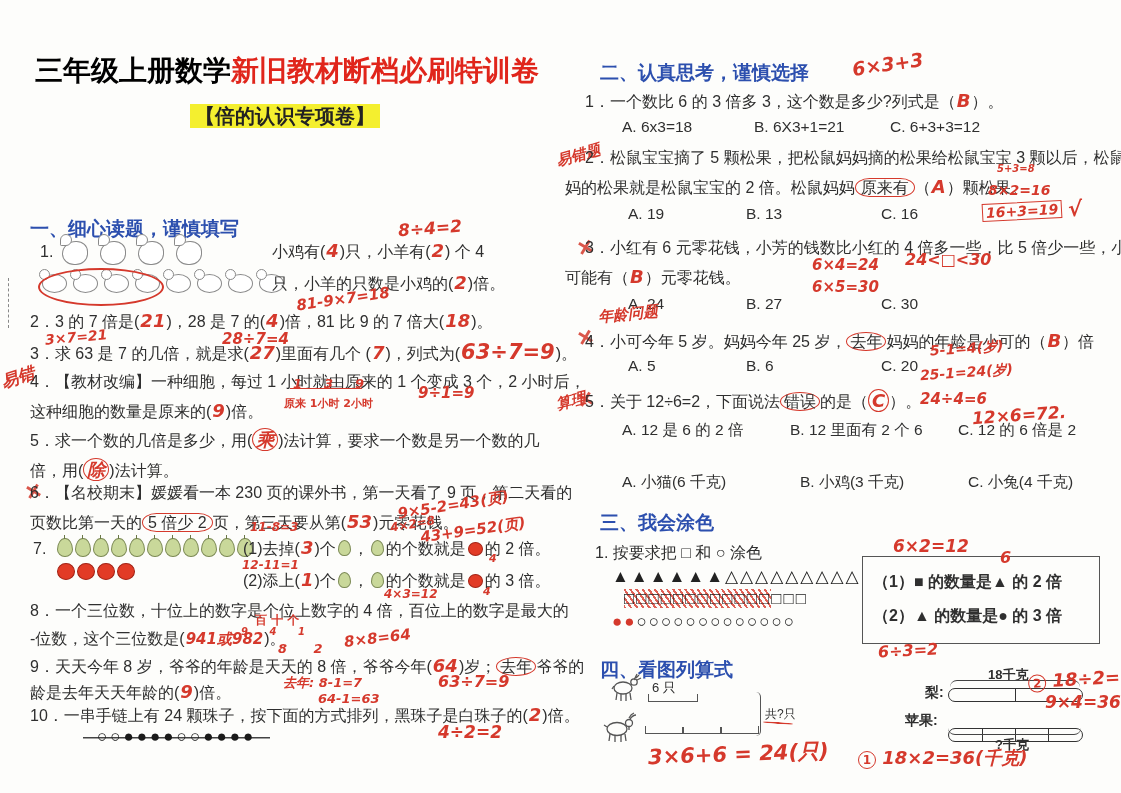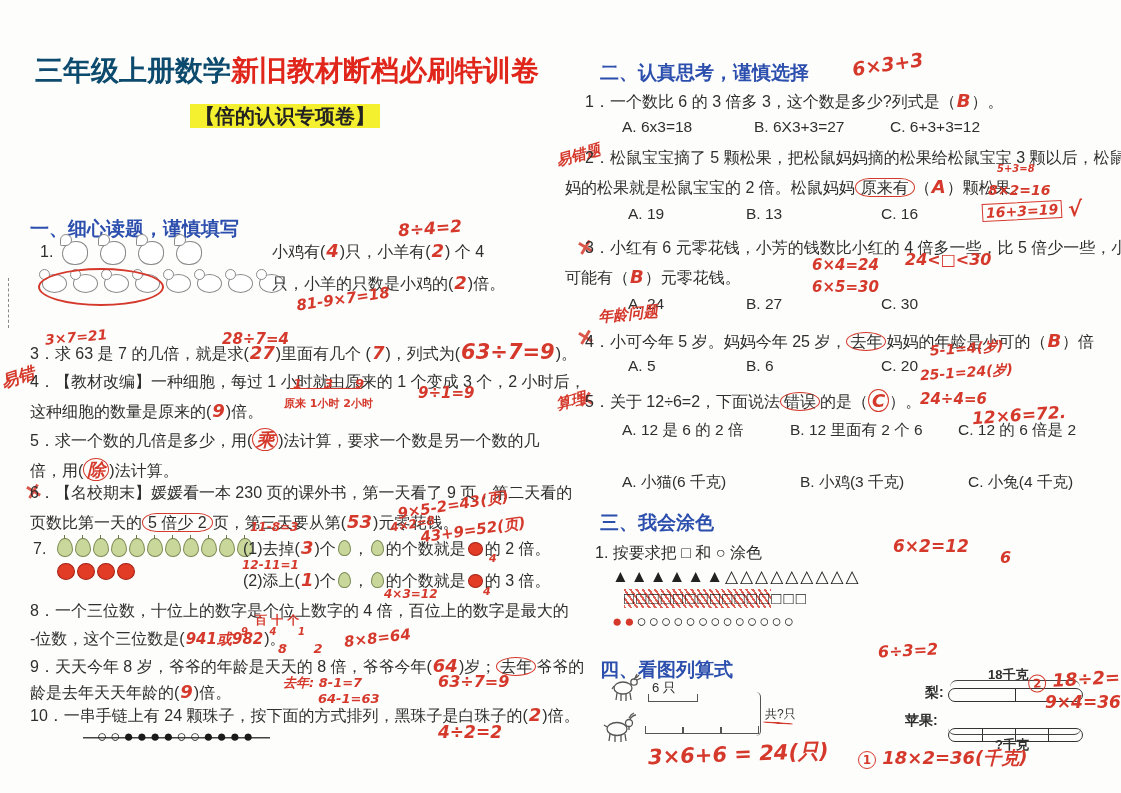--- a/index.html
+++ b/index.html
@@ -1,21 +1,21 @@
 <!DOCTYPE html>
 <html><head>
 <meta charset="utf-8">
 <style>
   html,body{margin:0;padding:0;background:#e8e8e8}
   .page{position:relative;width:1121px;height:793px;background:#fdfdfb;overflow:hidden;
         font-family:"Liberation Sans",sans-serif}
   .pos{position:absolute;white-space:nowrap}
   .pr{color:#2f2f2f;font-size:16px}
   .bh{color:#2c4fae;font-weight:700;font-size:19px}
-  .t-blue{color:#0c4a6e}.t-red{color:#e0251b}
+  .t-blue{color:#000000}.t-red{color:#e0251b}
   .hl{background:#f4ef2f;padding:1px 5px}
   .hw{font-family:"DejaVu Sans",sans-serif;color:#d5392c;font-style:italic;font-weight:700;white-space:nowrap}
   .ans{font-family:"DejaVu Sans",sans-serif;color:#d5392c;font-style:italic;font-weight:700;font-size:18px;padding:0 1px}
   .circled{border:1.7px solid #d5392c;border-radius:50%;padding:0 3px}
   .oval{border:1.7px solid #d5392c;border-radius:20px/13px;padding:0 5px}
   .rbox{border:1.7px solid #d5392c;padding:0 3px}
   .scratch{color:#d5392c;font-size:26px;font-weight:700;transform:rotate(-14deg);opacity:.85}
   .chick{display:inline-block;width:24px;height:22px;margin-right:12px;border:1.6px solid #8a8a8a;
          border-radius:55% 45% 48% 48%;position:relative;background:#fff}
   .chick::before{content:"";position:absolute;left:-3px;top:-8px;width:10px;height:10px;
@@ -63,20 +63,21 @@
   <div class="pos bh" style="left:30px;top:216px">一、细心读题，谨慎填写</div>
 
   <div class="pos hw" style="left:398px;top:218px;font-size:17px;transform:rotate(-4deg)">8÷4=2</div>
   <div class="pos pr" style="left:40px;top:243px">1.</div>
   <div class="pos" style="left:62px;top:241px"><span class="chick"></span><span class="chick"></span><span class="chick"></span><span class="chick"></span></div>
   <div class="pos" style="left:42px;top:268px"><span class="sheep"></span><span class="sheep"></span><span class="sheep"></span><span class="sheep"></span><span class="sheep"></span><span class="sheep"></span><span class="sheep"></span><span class="sheep"></span></div>
   <div class="pos" style="left:38px;top:268px;width:122px;height:34px;border:2px solid #d5392c;border-radius:50%"></div>
   <div class="pos pr" style="left:272px;top:240px"><span>小鸡有(</span><span class="ans">4</span><span>)只，小羊有(</span><span class="ans">2</span><span>) 个 4</span></div>
   <div class="pos pr" style="left:272px;top:272px"><span>只，小羊的只数是小鸡的(</span><span class="ans">2</span><span>)倍。</span></div>
 
+  <div class="pos pr" style="left:30px;top:310px"><span>2．3 的 7 倍是(</span><span class="ans">21</span><span>)，28 是 7 的(</span><span class="ans">4</span><span>)倍，81 比 9 的 7 倍大(</span><span class="ans">18</span><span>)。</span></div>
   <div class="pos hw" style="left:45px;top:329px;font-size:14px;transform:rotate(-5deg)">3×7=21</div>
   <div class="pos hw" style="left:222px;top:330px;font-size:15px">28÷7=4</div>
   <div class="pos hw" style="left:296px;top:290px;font-size:15px;transform:rotate(-8deg)">81-9×7=18</div>
 
   <div class="pos pr" style="left:30px;top:340px"><span>3．求 63 是 7 的几倍，就是求(</span><span class="ans">27</span><span>)里面有几个 (</span><span class="ans">7</span><span>)，列式为(</span><span class="ans" style="font-size:21px">63÷7=9</span><span>)。</span></div>
 
   <div class="pos hw" style="left:1px;top:366px;font-size:17px;transform:rotate(-18deg)">易错</div>
   <div class="pos pr" style="left:30px;top:372px">4．【教材改编】一种细胞，每过 1 小时就由原来的 1 个变成 3 个，2 小时后，</div>
   <div class="pos pr" style="left:30px;top:400px"><span>这种细胞的数量是原来的(</span><span class="ans">9</span><span>)倍。</span></div>
   <div class="pos hw" style="left:293px;top:376px;font-size:13px;letter-spacing:22px"><span>1</span><span>3</span><span>9</span></div>
@@ -119,21 +120,21 @@
   <div class="pos hw" style="left:438px;top:672px;font-size:16px">63÷7=9</div>
 
   <div class="pos pr" style="left:30px;top:704px"><span>10．一串手链上有 24 颗珠子，按下面的方式排列，黑珠子是白珠子的(</span><span class="ans">2</span><span>)倍。</span></div>
   <div class="pos hw" style="left:438px;top:722px;font-size:17px">4÷2=2</div>
   <div class="pos beads" style="left:83px;top:727px">○○●●●●○○●●●●</div>
 
   <div class="pos bh" style="left:600px;top:60px">二、认真思考，谨慎选择</div>
   <div class="pos hw" style="left:852px;top:53px;font-size:19px;transform:rotate(-8deg)">6×3+3</div>
 
   <div class="pos pr" style="left:585px;top:90px"><span>1．一个数比 6 的 3 倍多 3，这个数是多少?列式是（</span><span class="ans">B</span><span>）。</span></div>
-  <div class="pos pr" style="left:622px;top:118px;font-size:15.5px"><span style="display:inline-block;width:132px">A.  6x3=18</span><span style="display:inline-block;width:136px">B.   6X3+3=27</span><span>C.   6+3+3=12</span></div>
+  <div class="pos pr" style="left:622px;top:118px;font-size:15.5px"><span style="display:inline-block;width:132px">A.  6x3=18</span><span style="display:inline-block;width:136px">B.   6X3+1=21</span><span>C.   6+3+3=12</span></div>
 
   <div class="pos hw" style="left:556px;top:146px;font-size:15px;transform:rotate(-16deg)">易错题</div>
   <div class="pos pr" style="left:585px;top:148px">2．松鼠宝宝摘了 5 颗松果，把松鼠妈妈摘的松果给松鼠宝宝 3 颗以后，松鼠妈</div>
   <div class="pos pr" style="left:565px;top:176px"><span>妈的松果就是松鼠宝宝的 2 倍。松鼠妈妈</span><span class="oval">原来有</span><span>（</span><span class="ans">A</span><span>）颗松果。</span></div>
   <div class="pos pr" style="left:628px;top:205px;font-size:15.5px"><span style="display:inline-block;width:118px">A.  19</span><span style="display:inline-block;width:135px">B.  13</span><span>C.  16</span></div>
   <div class="pos hw" style="left:997px;top:163px;font-size:10px">5+3=8</div>
   <div class="pos hw" style="left:988px;top:182px;font-size:14px">8×2=16</div>
   <div class="pos hw rbox" style="left:982px;top:202px;font-size:14px;transform:rotate(-3deg)">16+3=19</div>
   <div class="pos hw" style="left:1068px;top:197px;font-size:21px">√</div>
 
@@ -159,20 +160,24 @@
   <div class="pos pr" style="left:622px;top:420px;font-size:15.5px"><span style="display:inline-block;width:168px">A.  12 是 6 的 2 倍</span><span style="display:inline-block;width:168px">B.  12 里面有 2 个 6</span><span>C.  12 的 6 倍是 2</span></div>
   <div class="pos hw" style="left:972px;top:405px;font-size:17px;transform:rotate(-4deg)">12×6=72.</div>
 
   <div class="pos pr" style="left:622px;top:472px;font-size:15.5px"><span style="display:inline-block;width:178px">A. 小猫(6 千克)</span><span style="display:inline-block;width:168px">B. 小鸡(3 千克)</span><span>C. 小兔(4 千克)</span></div>
 
   <div class="pos bh" style="left:600px;top:510px">三、我会涂色</div>
   <div class="pos pr" style="left:595px;top:543px">1. 按要求把 □  和 ○  涂色</div>
   <div class="pos shape-row" style="left:612px;top:566px"><span>▲▲▲▲▲▲</span><span>△△△△△△△△△</span></div>
   <div class="pos shape-row" style="left:624px;top:589px"><span class="sq-shaded">□□□□□□□□□□□□</span><span>□□□</span></div>
   <div class="pos shape-row" style="left:612px;top:612px"><span class="circ-red">●●</span><span>○○○○○○○○○○○○○</span></div>
+  <div class="pos" style="left:862px;top:556px;width:238px;height:88px;border:1.5px solid #555;padding:8px 10px;box-sizing:border-box">
+    <div class="pr" style="font-size:16px;line-height:34px;font-weight:700">（1）■ 的数量是▲ 的 2 倍</div>
+    <div class="pr" style="font-size:16px;line-height:34px;font-weight:700">（2）▲ 的数量是● 的 3 倍</div>
+  </div>
   <div class="pos hw" style="left:893px;top:536px;font-size:17px">6×2=12</div>
   <div class="pos hw" style="left:1000px;top:548px;font-size:16px">6</div>
   <div class="pos hw" style="left:878px;top:641px;font-size:16px;transform:rotate(-3deg)">6÷3=2</div>
 
   <div class="pos bh" style="left:600px;top:657px">四、看图列算式</div>
 
   <div class="pos" style="left:610px;top:672px">
     <svg width="34" height="30" viewBox="0 0 34 30">
         <g fill="none" stroke="#555" stroke-width="1.3">
           <path d="M24 8 l3-6 m-1 4 l3-3 m-2 5 l4-2"></path>

